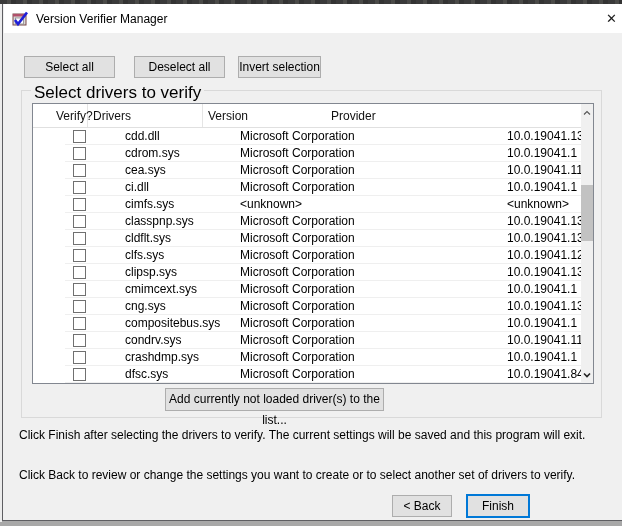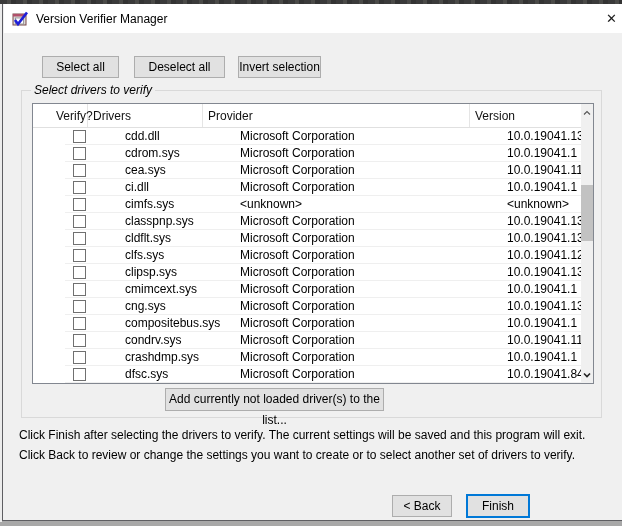--- a/index.html
+++ b/index.html
@@ -13,27 +13,27 @@
     border-left:1px solid #5e5e62; border-bottom:1px solid #5e5e62; }
   .titlebar { position:absolute; left:1px; top:0; right:0; height:29px; background:#ffffff;
     display:flex; align-items:center; padding-left:8px; }
   .app-icon { width:17px; height:16px; margin-right:7px; flex:0 0 auto; }
   .title-text { font-size:12px; color:#000; }
   .close-btn { position:absolute; right:0; top:7px; width:16px; height:16px; text-align:left;
     font-size:13px; color:#1a1a1a; cursor:default; line-height:16px; }
 
   .win-btn { position:absolute; height:22px; background:#e1e1e1; border:1px solid #adadad;
     font-family:"Liberation Sans",sans-serif; font-size:12px; color:#000; text-align:center; line-height:20px; }
-  .btn-select-all   { left:39px; top:52px; width:77px; }
+  .btn-select-all   { left:21px; top:52px; width:91px; }
   .btn-deselect-all { left:131px; top:52px; width:91px; }
   .btn-invert       { left:235px; top:52px; width:83px; }
 
   .groupbox { position:absolute; left:18px; top:86px; width:581px; height:328px;
     border:1px solid #d9d9d9; }
-  .groupbox-label { position:absolute; left:9px; top:-8px; background:#f0f0f0; padding:0 3px; font-size:12px;font-style:italic; }
+  .groupbox-label { position:absolute; left:9px; top:-8px; background:#f0f0f0; padding:0 3px; font-size:17px; }
 
   .listview { position:absolute; left:10px; top:12px; width:562px; height:281px;
     background:#fff; border:1px solid #828790; }
   .lv-header { display:flex; height:24px; border-bottom:1px solid #e0e0e0; background:#fff; }
   .lv-hcell { border-right:1px solid #e5e5e5; display:flex; align-items:center; padding-left:23px; color:#111; }
   .hc0 { width:55px; } .hc1 { width:115px; padding-left:5px; } .hc2 { width:267px; padding-left:5px; } .hc3 { flex:1; padding-left:5px; border-right:none; }
   .lv-body { position:absolute; left:0; top:24px; width:549px; bottom:0; overflow:hidden; }
   .lv-row { display:flex; align-items:center; height:17px; border-bottom:1px solid #efefef;margin-left:32px; }
   .rc0 { width:55px; display:flex; align-items:center; padding-left:8px; }
   .rc1 { width:115px; padding-left:5px; } .rc2 { width:267px; padding-left:5px; } .rc3 { flex:1; padding-left:5px; }
@@ -43,21 +43,21 @@
   .scrollbar { position:absolute; right:0; top:0; width:12px; height:279px; background:#f0f0f0; }
   .scroll-arrow { position:absolute; left:0; width:12px; height:17px; background:#f0f0f0;
     display:flex; align-items:center; justify-content:center; }
   .scroll-up { top:0; } .scroll-down { bottom:0; }
   .scroll-thumb { position:absolute; left:0; top:81px; width:12px; height:56px; background:#c2c2c2; }
   .chev { width:8px; height:8px; }
 
   .btn-add { left:143px; top:297px; width:219px; height:23px; line-height:21px; }
 
   .inst { position:absolute; left:16px; width:596px; font-size:12px; color:#000; }
-  .inst1 { top:424px; } .inst2 { top:444px; }
+  .inst1 { top:424px; } .inst2 { top:464px; }
 
   .btn-back   { left:389px; top:491px; width:60px; }
   .btn-finish { left:463px; top:490px; width:64px; height:24px; border:2px solid #0078d7; line-height:20px; }
   .btn-cancel { left:551px; top:491px; width:64px; }
 </style>
 </head>
 <body>
 
 <div class="screen">
   <div class="top-strip"></div>
@@ -80,22 +80,22 @@
     <button class="win-btn btn-deselect-all">Deselect all</button>
     <button class="win-btn btn-invert">Invert selection</button>
 
     <div class="groupbox">
       <span class="groupbox-label">Select drivers to verify</span>
 
       <div class="listview">
         <div class="lv-header">
           <div class="lv-hcell hc0">Verify?</div>
           <div class="lv-hcell hc1">Drivers</div>
+          <div class="lv-hcell hc3">Version</div>
           <div class="lv-hcell hc2">Provider</div>
-          <div class="lv-hcell hc3">Version</div>
         </div>
         <div class="lv-body">
   <div class="lv-row">
     <div class="rc0">
                 <span class="checkbox"></span>
               </div>
     <div class="rc1">cdd.dll</div>
     <div class="rc2">Microsoft Corporation</div>
     <div class="rc3">10.0.19041.1320 (Wi...</div>
   </div>

